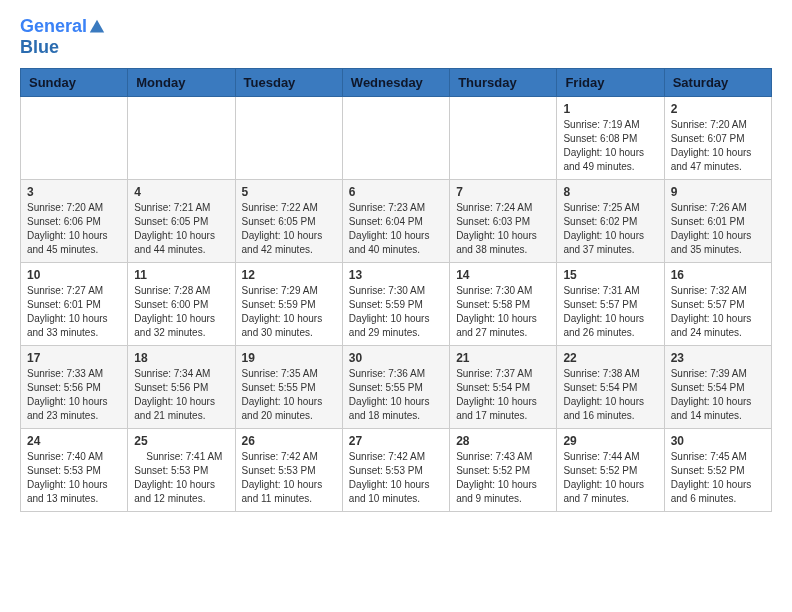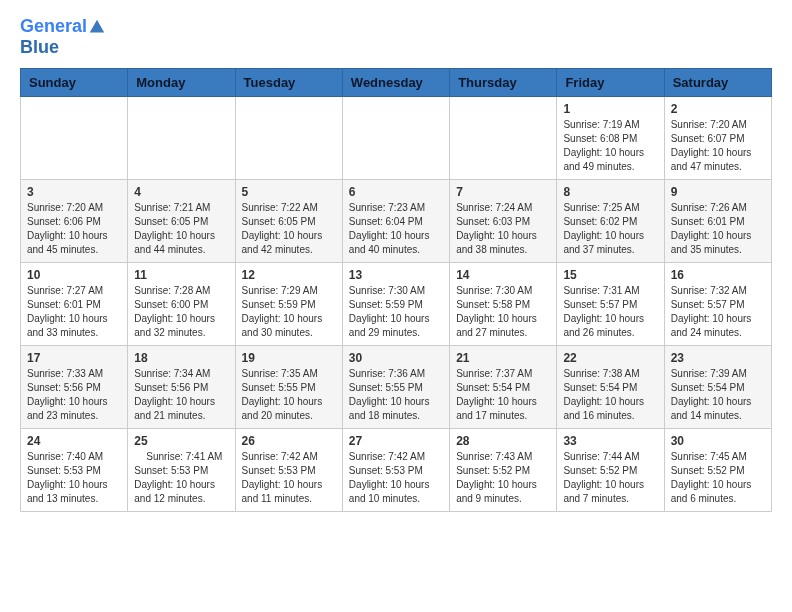--- a/index.html
+++ b/index.html
@@ -259,21 +259,21 @@
 Daylight: 10 hours
 and 11 minutes.</span></td>
           <td><span class="day-num">27</span><span class="day-info" style="white-space: pre-line;">Sunrise: 7:42 AM
 Sunset: 5:53 PM
 Daylight: 10 hours
 and 10 minutes.</span></td>
           <td><span class="day-num">28</span><span class="day-info" style="white-space: pre-line;">Sunrise: 7:43 AM
 Sunset: 5:52 PM
 Daylight: 10 hours
 and 9 minutes.</span></td>
-          <td><span class="day-num">33</span><span class="day-info" style="white-space: pre-line;">Sunrise: 7:44 AM
+          <td><span class="day-num">29</span><span class="day-info" style="white-space: pre-line;">Sunrise: 7:44 AM
 Sunset: 5:52 PM
 Daylight: 10 hours
 and 7 minutes.</span></td>
           <td><span class="day-num">30</span><span class="day-info" style="white-space: pre-line;">Sunrise: 7:45 AM
 Sunset: 5:52 PM
 Daylight: 10 hours
 and 6 minutes.</span></td>
         </tr>
       </tbody>
   </table>

